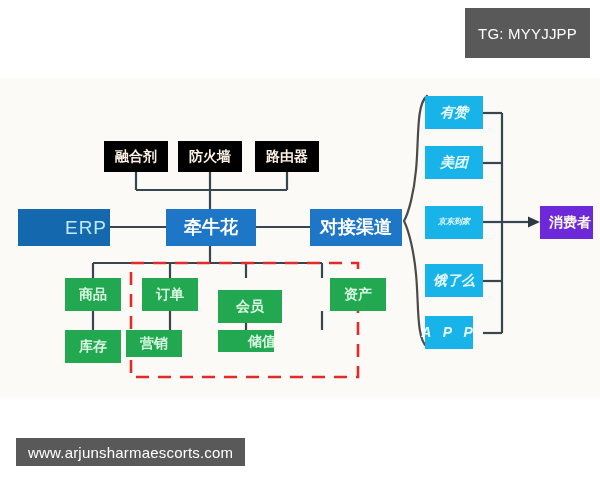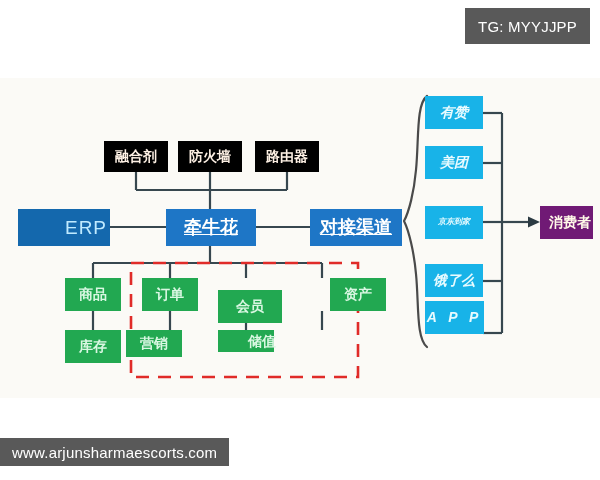--- a/index.html
+++ b/index.html
@@ -41,25 +41,25 @@
     display: flex;
     align-items: center;
     justify-content: center;
     letter-spacing: 0.2px;
     white-space: nowrap;
   }
   .chip-tg {
     right: 10px;
     top: 8px;
     height: 26px;
-    padding: 5px 13px;
+    padding: 12px 13px;
     font-size: 15px;
   }
   .chip-url {
-    left: 0;
+    left: 16px;
     top: 438px;
     height: 28px;
     padding: 0 12px;
     font-size: 15px;
   }
 
   
   .node {
     position: absolute;
     box-sizing: border-box;
@@ -82,21 +82,20 @@
     color: #bfeaff;
     font-size: 19px;
     letter-spacing: 1px;
     padding-left: 44px;
   }
   .node-blue {
     background: #1e76c6;
     color: #ffffff;
     font-size: 18px;
     font-weight: 700;
-    text-decoration: underline;
   }
   .node-green {
     background: #22a851;
     color: #d9f7e2;
     font-size: 14px;
     font-weight: 700;
   }
   .node-cyan {
     background: #18b3e8;
     color: #e8fbff;
@@ -106,21 +105,21 @@
   }
   .node-cyan.small {
     font-size: 8px;
     font-weight: 700;
   }
   .node-cyan.spaced {
     letter-spacing: 4px;
     font-size: 14px;
   }
   .node-amber {
-    background: #701a75;
+    background: #6d28d9;
     color: #fff9e8;
     font-size: 14px;
     font-weight: 700;
     padding-left: 7px;
   }
 
   
   #wires {
     position: absolute;
     left: 0; top: 0;
@@ -246,21 +245,21 @@
   </div>
   <div class="node node-cyan" style="left:425px; top:146px; width:58px; height:33px;">
     <span>美团</span>
   </div>
   <div class="node node-cyan small" style="left:425px; top:206px; width:58px; height:33px;">
     <span>京东到家</span>
   </div>
   <div class="node node-cyan" style="left:425px; top:264px; width:58px; height:33px;">
     <span>饿了么</span>
   </div>
-  <div class="node node-cyan spaced" style="left:425px; top:301px; width:59px; height:33px;">
+  <div class="node node-cyan spaced" style="left:425px; top:316px; width:48px; height:33px;">
     <span>A P P</span>
   </div>
 
   <div class="node node-amber" style="left:540px; top:206px; width:53px; height:33px;">
     <span>消费者</span>
   </div>
 
   <div class="chip chip-tg">
     <span>TG: MYYJJPP</span>
   </div>

